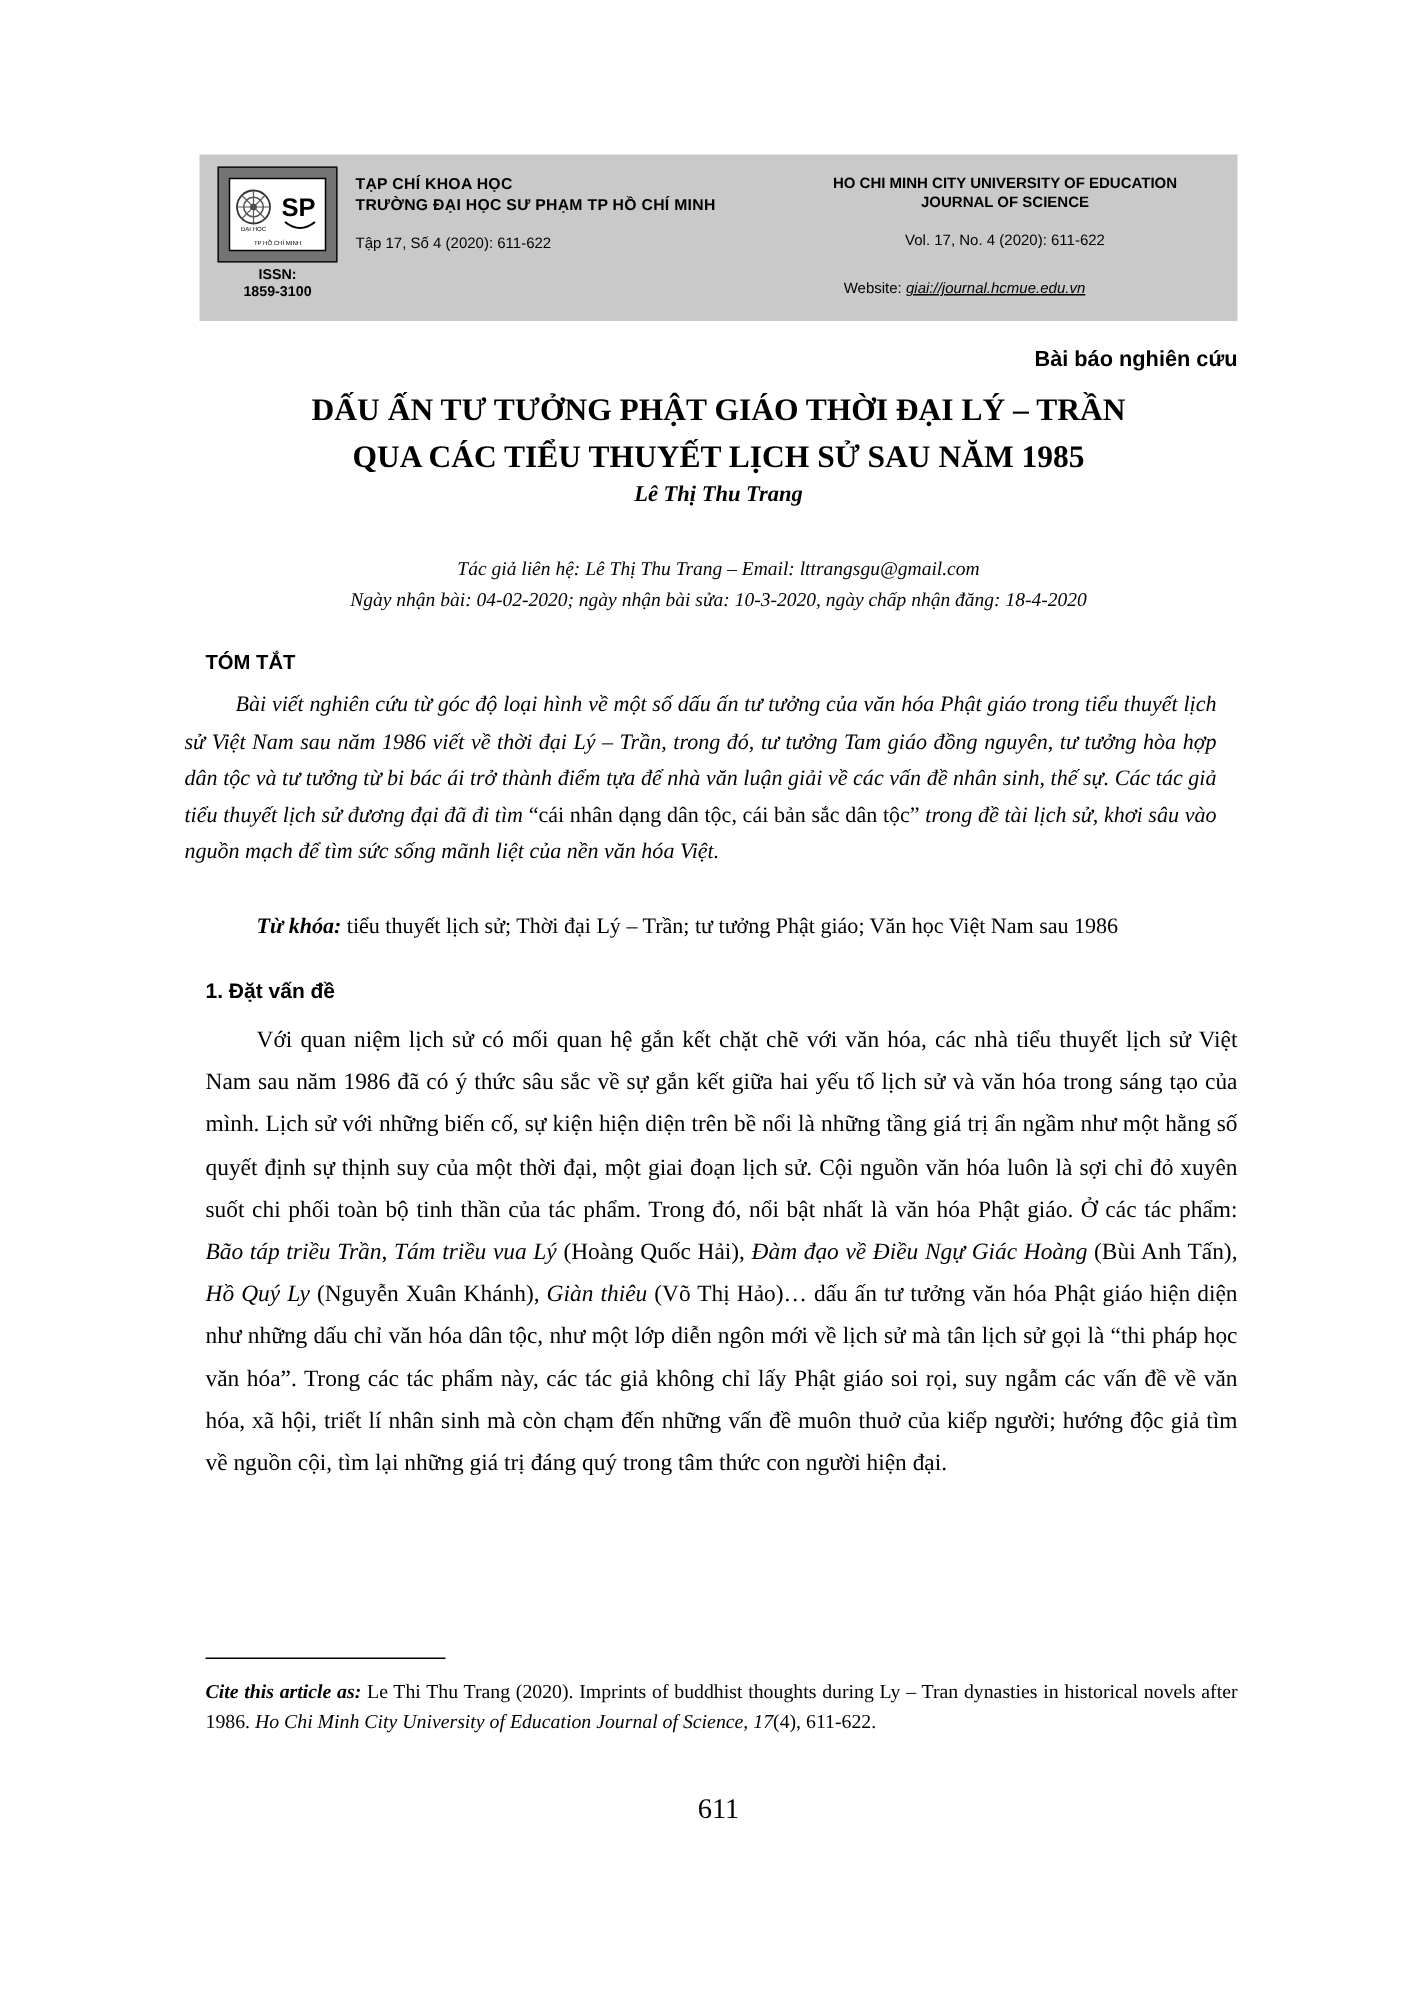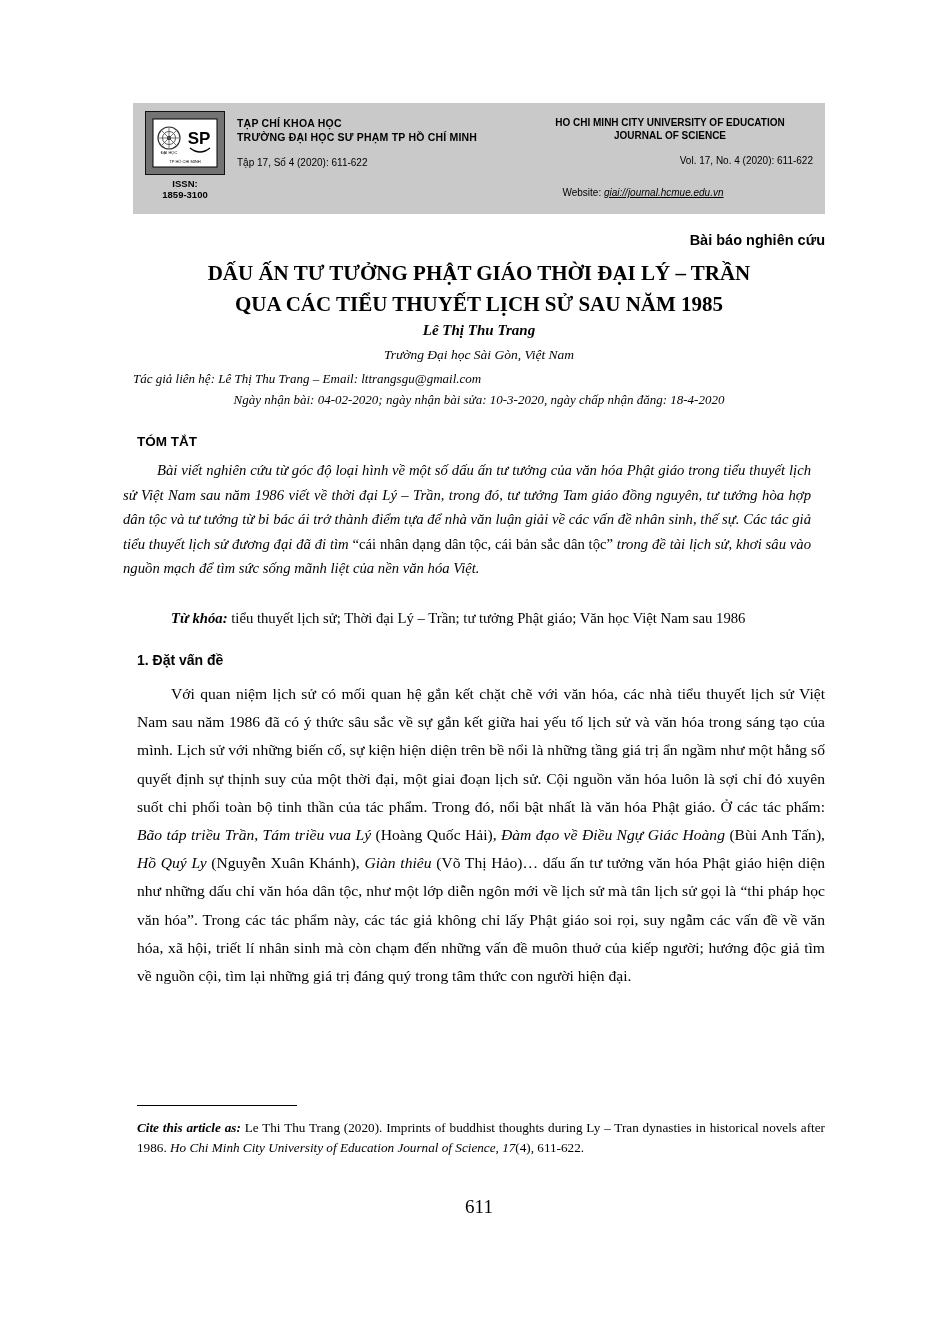--- a/index.html
+++ b/index.html
@@ -102,21 +102,20 @@
     font-family: "Liberation Sans", sans-serif;
     font-size: 10px;
     font-weight: bold;
     line-height: 13px;
   }
   .mast-right .r3 {
     font-family: "Liberation Sans", sans-serif;
     font-size: 10px;
     margin-top: 12px;
     line-height: 13px;
-    text-align: right;
   }
   .mast-website {
     position: absolute;
     left: 340px;
     top: 84px;
     width: 340px;
     text-align: center;
     font-family: "Liberation Sans", sans-serif;
     font-size: 10px;
   }
@@ -164,20 +163,21 @@
     text-align: center;
     font-style: italic;
     font-size: 13.5px;
     line-height: 19px;
   }
   .contact {
     position: absolute;
     left: 133px;
     top: 369px;
     width: 692px;
+    text-align: center;
     font-style: italic;
     font-size: 13px;
     line-height: 19px;
   }
   .dates {
     position: absolute;
     left: 133px;
     top: 390px;
     width: 692px;
     text-align: center;
@@ -313,21 +313,20 @@
   </div>
 
   <div class="kicker">Bài báo nghiên cứu</div>
 
   <div class="title">
     <div>DẤU ẤN TƯ TƯỞNG PHẬT GIÁO THỜI ĐẠI LÝ – TRẦN</div>
     <div>QUA CÁC TIỂU THUYẾT LỊCH SỬ SAU NĂM 1985</div>
   </div>
 
   <div class="author">Lê Thị Thu Trang</div>
-  <div class="affil">Trường Đại học Sài Gòn, Việt Nam</div>
   <div class="contact">Tác giả liên hệ: Lê Thị Thu Trang – Email: lttrangsgu@gmail.com</div>
   <div class="dates">Ngày nhận bài: 04-02-2020; ngày nhận bài sửa: 10-3-2020, ngày chấp nhận đăng: 18-4-2020</div>
 
   <div class="abs-head">TÓM TẮT</div>
   <div class="abs-body">
     <span>Bài viết nghiên cứu từ góc độ loại hình về một số dấu ấn tư tưởng của văn hóa Phật giáo trong tiểu thuyết lịch sử Việt Nam sau năm 1986 viết về thời đại Lý – Trần, trong đó, tư tưởng Tam giáo đồng nguyên, tư tưởng hòa hợp dân tộc và tư tưởng từ bi bác ái trở thành điểm tựa để nhà văn luận giải về các vấn đề nhân sinh, thế sự. Các tác giả tiểu thuyết lịch sử đương đại đã đi tìm </span><span class="up">“cái nhân dạng dân tộc, cái bản sắc dân tộc”</span><span> trong đề tài lịch sử, khơi sâu vào nguồn mạch để tìm sức sống mãnh liệt của nền văn hóa Việt.</span>
   </div>
   <div class="keywords">
     <b>Từ khóa:</b><span> tiểu thuyết lịch sử; Thời đại Lý – Trần; tư tưởng Phật giáo; Văn học Việt Nam sau 1986</span>
   </div>

